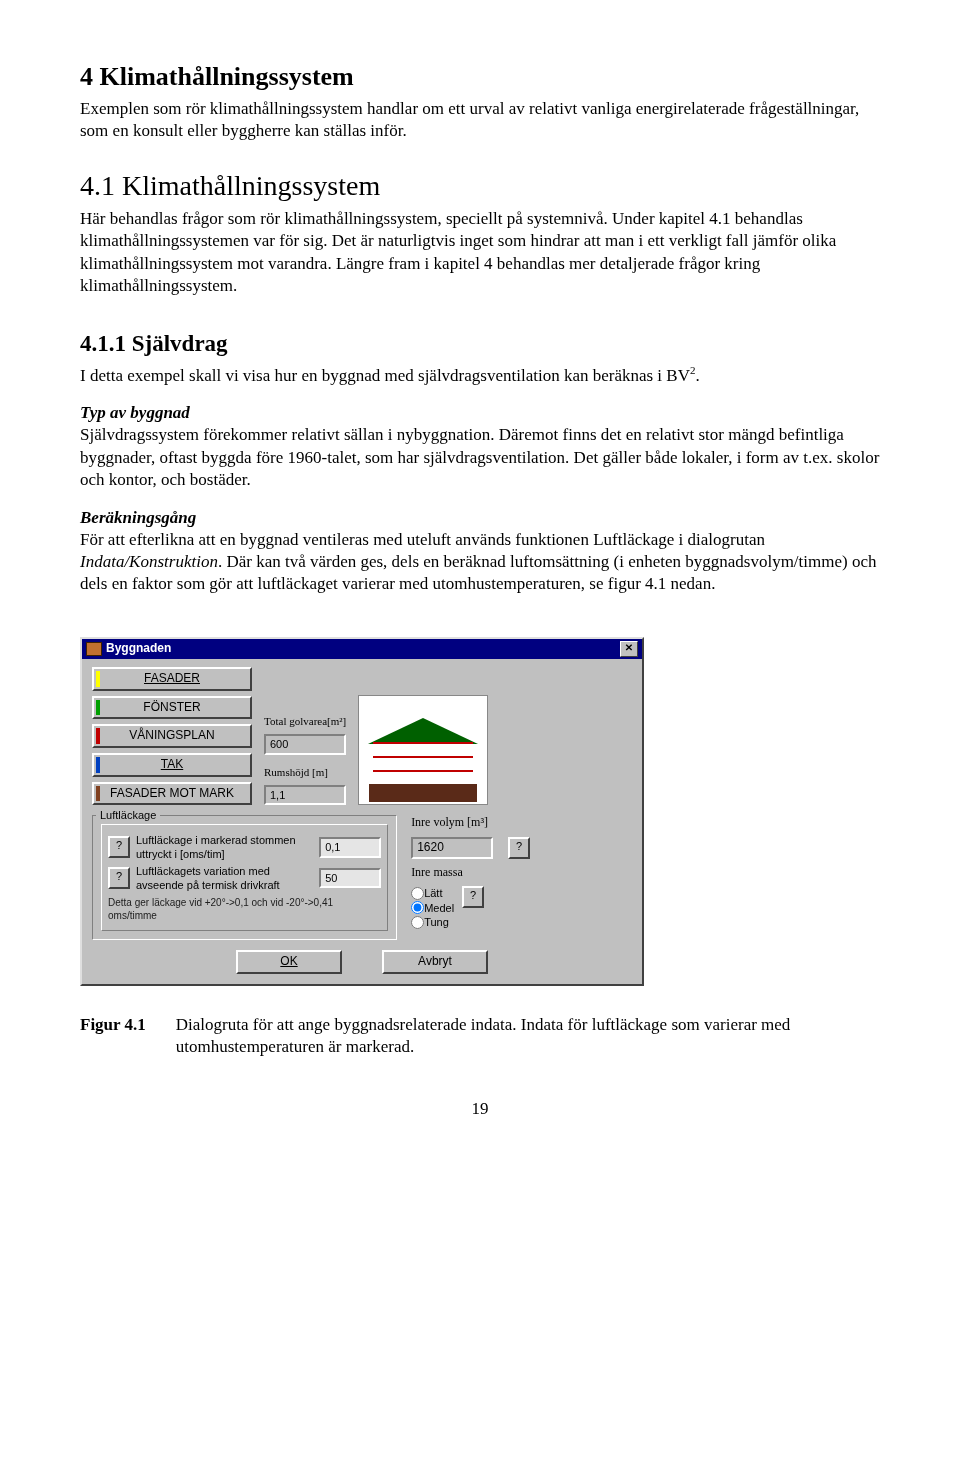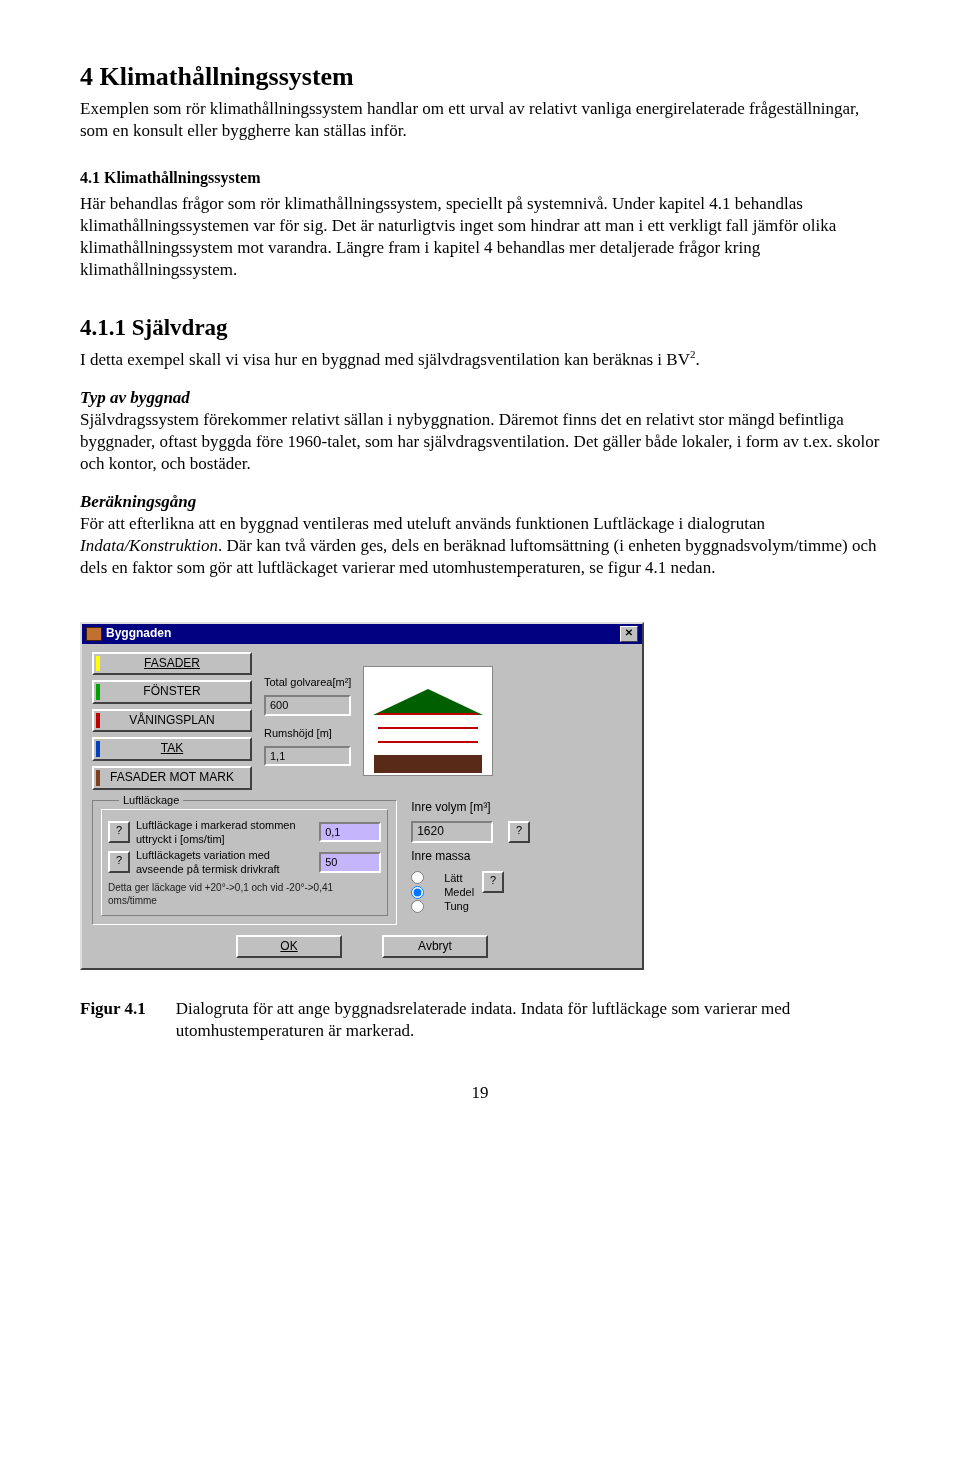--- a/index.html
+++ b/index.html
@@ -12,22 +12,22 @@
     line-height: 1.3;
     width: 960px;
     box-sizing: border-box;
   }
   h1 {
     font-size: 26px;
     font-weight: bold;
     margin: 0 0 4px 0;
   }
   h2 {
-    font-size: 16px;
-    font-weight: bold;
+    font-size: 28px;
+    font-weight: normal;
     margin: 26px 0 4px 0;
   }
   h3 {
     font-size: 23px;
     font-weight: bold;
     margin: 32px 0 4px 0;
   }
   p {
     margin: 0 0 14px 0;
     text-align: left;
@@ -66,41 +66,41 @@
     color: #000;
     border: 1px solid;
     border-color: #fff #404040 #404040 #fff;
     width: 16px; height: 14px;
     text-align: center;
     line-height: 12px;
     font-size: 10px;
     font-family: Arial, sans-serif;
   }
   .dialog-body { padding: 8px 10px 10px 10px; }
-  .toprow { display: flex; gap: 12px; align-items: center; }
+  .toprow { display: flex; gap: 12px; align-items: flex-end; }
   .btnstack { display: flex; flex-direction: column; gap: 5px; width: 160px; }
   .win-btn {
     background: #c0c0c0;
     border: 2px solid;
     border-color: #fff #404040 #404040 #fff;
     padding: 2px 6px;
     text-align: center;
     font-size: 12px;
     position: relative;
   }
   .lbar { position: absolute; left: 2px; top: 2px; bottom: 2px; width: 4px; }
   .fac { background: #ffff00; }
   .fon { background: #00a000; }
   .van { background: #c00000; }
   .tak { background: #0040c0; }
   .plt { background: #804020; }
   .fieldcol { display: flex; flex-direction: column; gap: 6px; font-size: 11px; }
-  .wlabel { color: #000; }
+  .wlabel { color: #000; font-family: Liberation Serif, serif; }
   .sunken {
-    background: #c4b5fd;
+    background: #e5e5e5;
     border: 2px solid;
     border-color: #808080 #fff #fff #808080;
     padding: 1px 4px;
     min-width: 50px;
     display: inline-block;
   }
   .sunken-gray {
     background: #c0c0c0;
     border: 2px solid;
     border-color: #808080 #fff #fff #808080;
@@ -137,37 +137,37 @@
     position: relative;
   }
   .group-inner {
     border: 1px solid #fff;
     border-right-color: #808080;
     border-bottom-color: #808080;
     padding: 6px 6px 8px 6px;
   }
   .legend {
     position: absolute;
-    top: -8px; left: 26px;
+    top: -8px; left: 3px;
     background: #c0c0c0;
     padding: 0 4px;
     font-size: 11px;
   }
   .leakrow { display: flex; align-items: center; gap: 6px; margin: 2px 0; font-size: 11px; }
   .qbtn {
     background: #c0c0c0;
     border: 2px solid;
     border-color: #fff #404040 #404040 #fff;
     width: 18px; height: 18px;
     text-align: center;
     line-height: 14px;
     font-size: 11px;
   }
   .twocol { display: flex; gap: 14px; align-items: flex-start; }
-  .radio { display: flex; align-items: center; gap: 20px; font-size: 11px; }
+  .radio { display: flex; align-items: center; gap: 0; font-size: 11px; }
   .radio input { margin: 0; }
   .note { font-size: 10px; color: #202020; margin-top: 4px; }
   .btnrow { display: flex; justify-content: center; gap: 40px; margin-top: 10px; }
   .mainbtn { min-width: 90px; }
   .u { text-decoration: underline; }
   .title-icon {
     display: inline-block;
     width: 14px; height: 12px;
     background: #c07030;
     border: 1px solid #402000;

